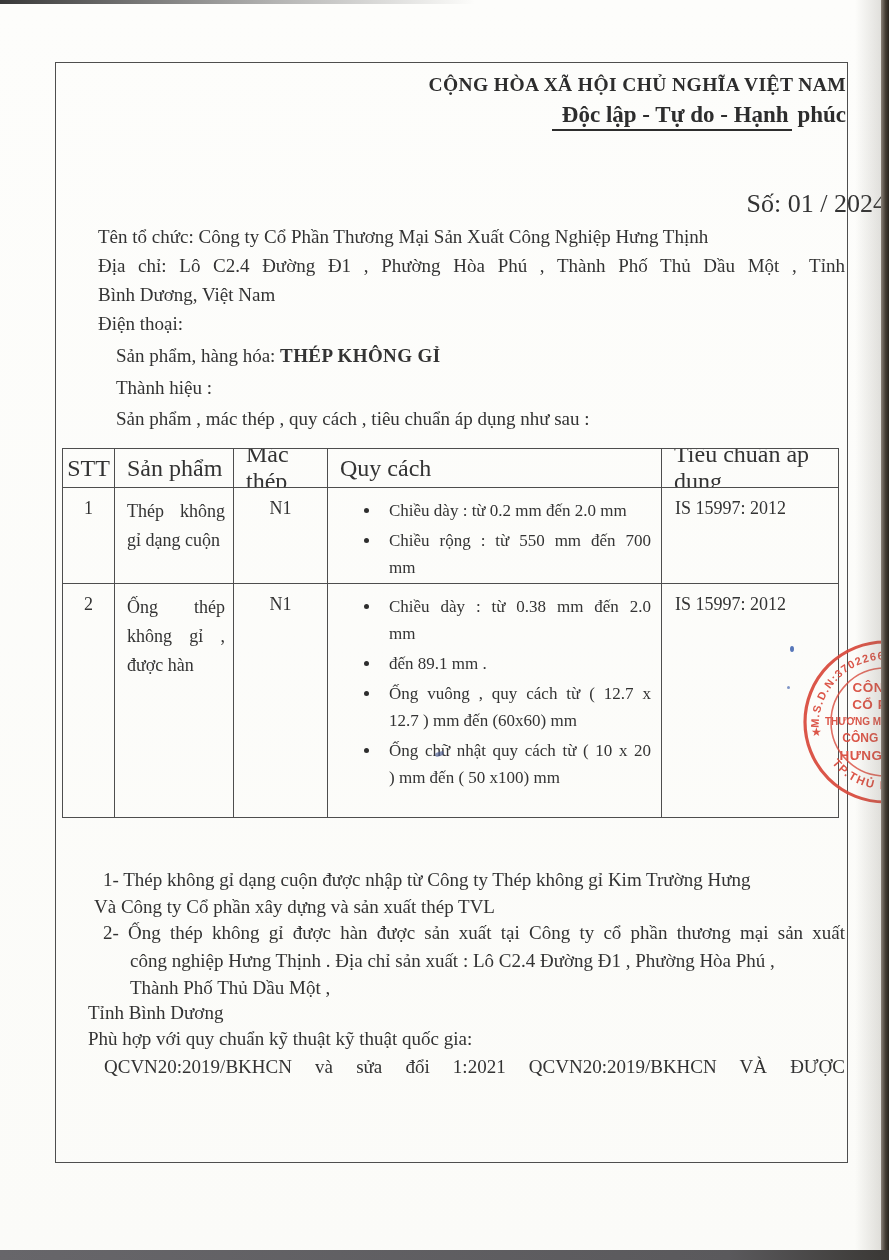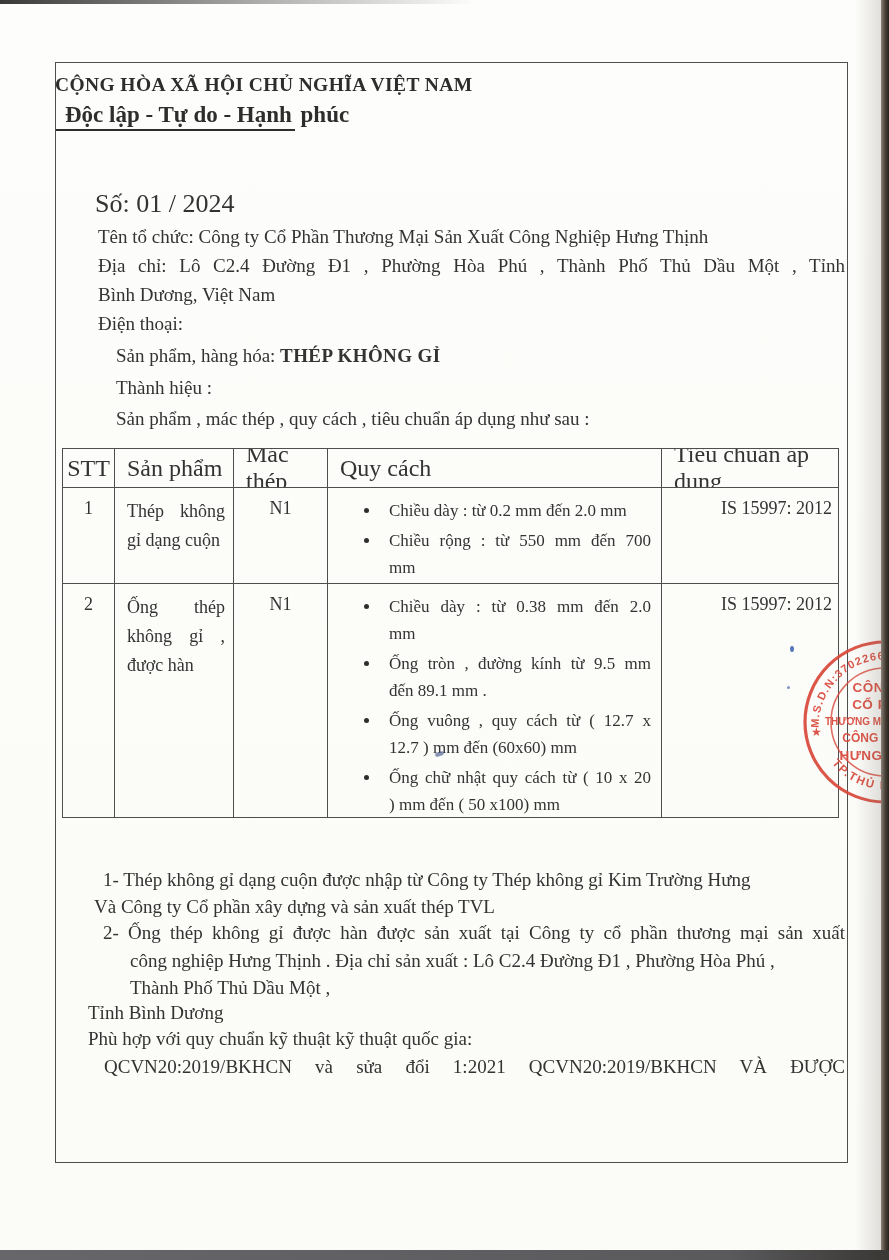--- a/index.html
+++ b/index.html
@@ -15,21 +15,21 @@
     background:linear-gradient(90deg, rgba(35,35,35,.9), rgba(90,90,90,.45) 55%, rgba(120,120,120,0) 95%); }
   .edge-right { position:absolute; right:0; top:0; width:8px; height:100%; z-index:10;
     background:linear-gradient(90deg,#8a8178,#463f36 55%,#27221b); }
   .edge-right-shade { position:absolute; right:8px; top:0; width:26px; height:100%; z-index:9;
     background:linear-gradient(90deg, rgba(120,115,105,0), rgba(110,105,95,.20)); }
   .edge-bottom { position:absolute; left:0; bottom:0; width:100%; height:10px; z-index:10;
     background:linear-gradient(90deg,#67666a,#5a595c 82%,#3a3835); }
   .doc-border { position:absolute; left:55px; top:62px; width:791px; height:1099px;
     border:1.5px solid #4e4e4e; z-index:1; }
 
-  .hdr { position:absolute; left:55px; width:791px; text-align:left; white-space:nowrap; }
+  .hdr { position:absolute; left:55px; width:791px; text-align:right; white-space:nowrap; }
   .nat-title { top:74px; font-size:19.5px; font-weight:bold; letter-spacing:.4px; color:#2d2d2d; }
   .motto { top:102px; font-size:23px; font-weight:bold; color:#2d2d2d; }
   .motto .u { border-bottom:2px solid #2d2d2d; padding:0 3px 2px 10px; }
   .doc-title { top:150px; font-size:24px; font-weight:bold; letter-spacing:.6px; color:#2b2b2b; }
   .doc-number { top:189px; font-size:26px;padding-left:40px; }
 
   .tline { position:absolute; font-size:19px; color:#333; white-space:nowrap; z-index:2; }
   .jline { white-space:normal; text-align:justify; text-align-last:justify; }
   .bold { font-weight:bold; letter-spacing:.4px; }
 
@@ -39,21 +39,21 @@
     grid-template-rows:39px 96px 233px;
     border:1.5px solid #4e4e4e; background:transparent; }
   .cell { border-right:1.5px solid #4e4e4e; border-bottom:1.5px solid #4e4e4e; overflow:hidden; }
   .tbl > .cell:nth-child(5n) { border-right:none; }
   .tbl > .cell:nth-last-child(-n+5) { border-bottom:none; }
   .th { display:flex; align-items:center; font-size:24px; color:#333; padding-left:12px; }
   .th.ctr { justify-content:center; padding-left:0; }
   .td-ctr { text-align:center; padding-top:10px; font-size:18px; }
   .c-sp { padding:9px 8px 0 12px; font-size:18px; line-height:29px; }
   .c-qc { padding-top:9px; }
-  .c-tc { padding:10px 6px 0 13px; font-size:18px;text-align:right; }
+  .c-tc { padding:10px 6px 0 13px; font-size:18px; }
   .bullet { display:flex; margin:0 6px 3px 36px; }
   .dot { width:5px; height:5px; border-radius:50%; background:#2e2e2e; margin:11px 20px 0 0; flex:none; }
   .btxt { font-size:17px; line-height:27px; width:262px; color:#333; }
   .jw .ln { text-align:justify; text-align-last:justify; }
   .jw .ln-last { text-align-last:left; }
 
   .stamp { position:absolute; left:773px; top:610px; width:224px; height:224px; z-index:5; opacity:.93; }
   .stamp text { font-family:"Liberation Sans","DejaVu Sans",sans-serif; font-weight:bold; }
 
   .speck { position:absolute; border-radius:50%; z-index:4; }
@@ -126,21 +126,20 @@
       <div class="bullet">
           <span class="dot"></span>
           <div class="btxt jw">
             <div class="ln">Chiều dày : từ 0.38 mm đến 2.0</div>
             <div class="ln ln-last">mm</div>
           </div>
         </div>
       <div class="bullet">
           <span class="dot"></span>
           <div class="btxt jw">
-            <div class="ln">Ống tròn , đường kính từ 9.5 mm</div>
             <div class="ln ln-last">đến 89.1 mm .</div>
           </div>
         </div>
       <div class="bullet">
           <span class="dot"></span>
           <div class="btxt jw">
             <div class="ln">Ống vuông , quy cách từ ( 12.7 x</div>
             <div class="ln ln-last">12.7 ) mm đến (60x60) mm</div>
           </div>
         </div>

